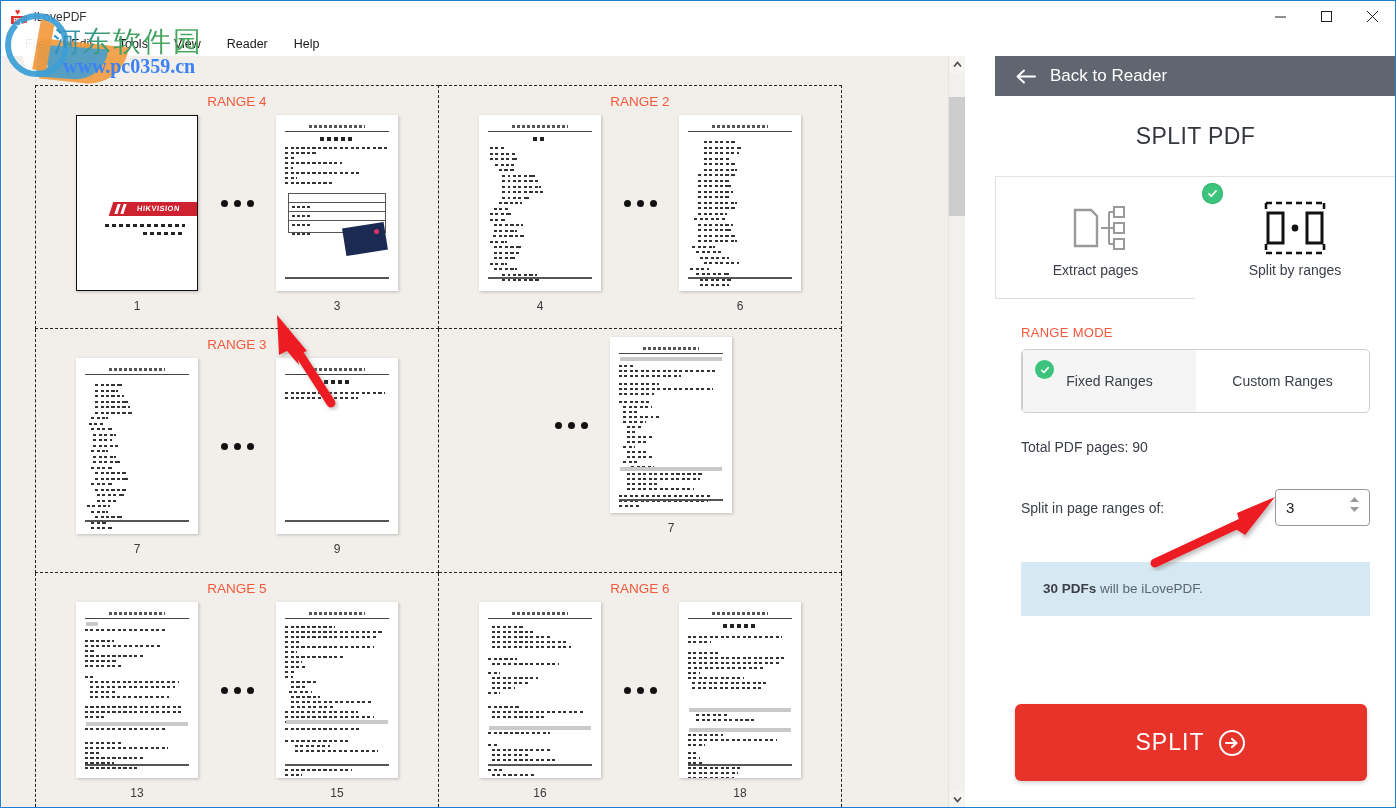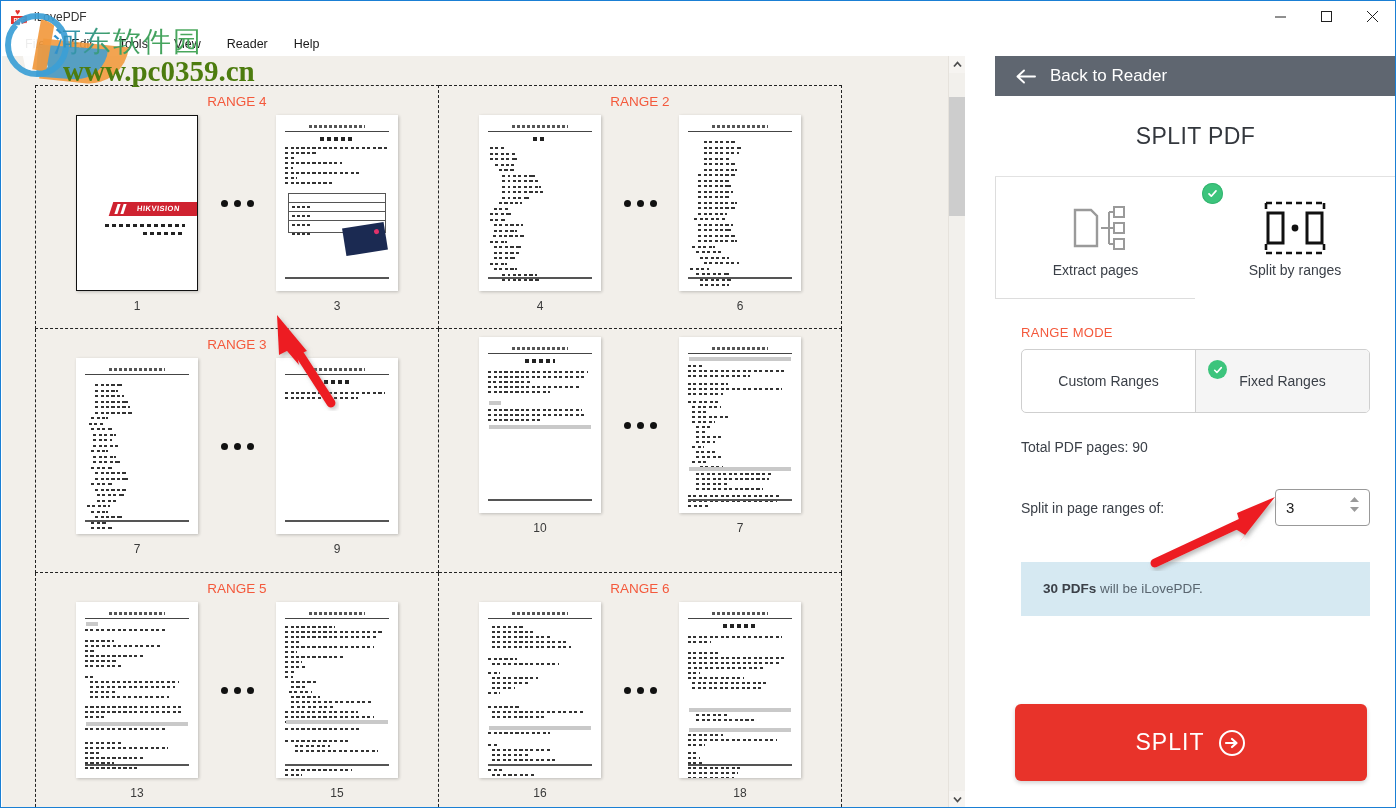--- a/index.html
+++ b/index.html
@@ -93,21 +93,21 @@
     font-family: "DejaVu Sans", sans-serif;
     font-size: 28px; font-weight: normal; letter-spacing: 2px;
     color: #3d8c3d;
     background: linear-gradient(90deg,#2f8fd0 0%, #3f9f62 40%, #4aa85a 100%);
     -webkit-background-clip: text; background-clip: text; color: transparent;
     white-space: nowrap;
   }
   .wm-url {
     position: absolute; left: 62px; top: 52px;
     font-family: "Liberation Serif", serif;
-    font-size: 29px; font-weight: bold; color: #4d7c0f; white-space: nowrap;
+    font-size: 20px; font-weight: bold; color: #3b82f6; white-space: nowrap;
   }
 
   
   .doc-area {
     position: absolute; left: 1px; top: 55px; width: 963px; height: 752px;
     background: #f2efea; overflow: hidden;
   }
   .ranges-grid {
     position: absolute; left: 33px; top: 29px; width: 807px;
     display: grid; grid-template-columns: 404px 403px;
@@ -575,46 +575,20 @@
               </div>
               <div class="pg-foot"></div>
             </div>
             <div class="page-num">9</div>
           </div>
         </div>
       </div>
 
       <div class="range-cell">
         <div class="pages-row">
-          <div class="page-slot">
-            <div class="thumb">
-              <div class="pg-head">
-                  <span></span>
-                </div>
-              <div class="pg-title">
-                  <i style="width:30px"></i>
-                </div>
-              <div class="pg-lines" style="top:34px">
-                <em style="width:96%"></em>
-                  <em style="width:92%"></em>
-                  <em style="width:40%"></em>
-                <em style="width:88%"></em>
-                  <em style="width:60%"></em>
-              </div>
-              <div class="pg-grayband" style="top:64px; width:12px; left:10px;"></div>
-              <div class="pg-lines" style="top:72px">
-                <em style="width:90%"></em>
-                  <em style="width:94%"></em>
-                  <em style="width:50%"></em>
-              </div>
-              <div class="pg-grayband" style="top:88px"></div>
-              <div class="pg-foot"></div>
-            </div>
-            <div class="page-num">10</div>
-          </div>
           <div class="ellipsis-slot">
             <span class="dot"></span>
               <span class="dot"></span>
               <span class="dot"></span>
           </div>
           <div class="page-slot">
             <div class="thumb">
               <div class="pg-head">
                   <span></span>
                 </div>
@@ -935,30 +909,30 @@
             <circle cx="31" cy="28" r="3.4" fill="#111"></circle>
           </svg>
         </span>
         <span class="tab-label">Split by ranges</span>
       </div>
     </div>
 
     <div class="section-label">RANGE MODE</div>
 
     <div class="range-mode">
-      <div class="rm-opt">
-        <span>Custom Ranges</span>
-      </div>
       <div class="rm-opt active">
         <span class="rm-badge">
           <svg width="12" height="12" viewBox="0 0 12 12">
               <path d="M2.7 6.3 L4.9 8.5 L9.3 3.6" fill="none" stroke="#ffffff" stroke-width="1.6" stroke-linecap="round" stroke-linejoin="round"></path>
             </svg>
         </span>
         <span>Fixed Ranges</span>
+      </div>
+      <div class="rm-opt">
+        <span>Custom Ranges</span>
       </div>
     </div>
 
     <div class="total-pages">Total PDF pages: 90</div>
 
     <div class="split-row">
       <span class="lbl">Split in page ranges of:</span>
       <span class="spinner">
         <input type="text" value="3" style="">
         <span class="spin-btns">

